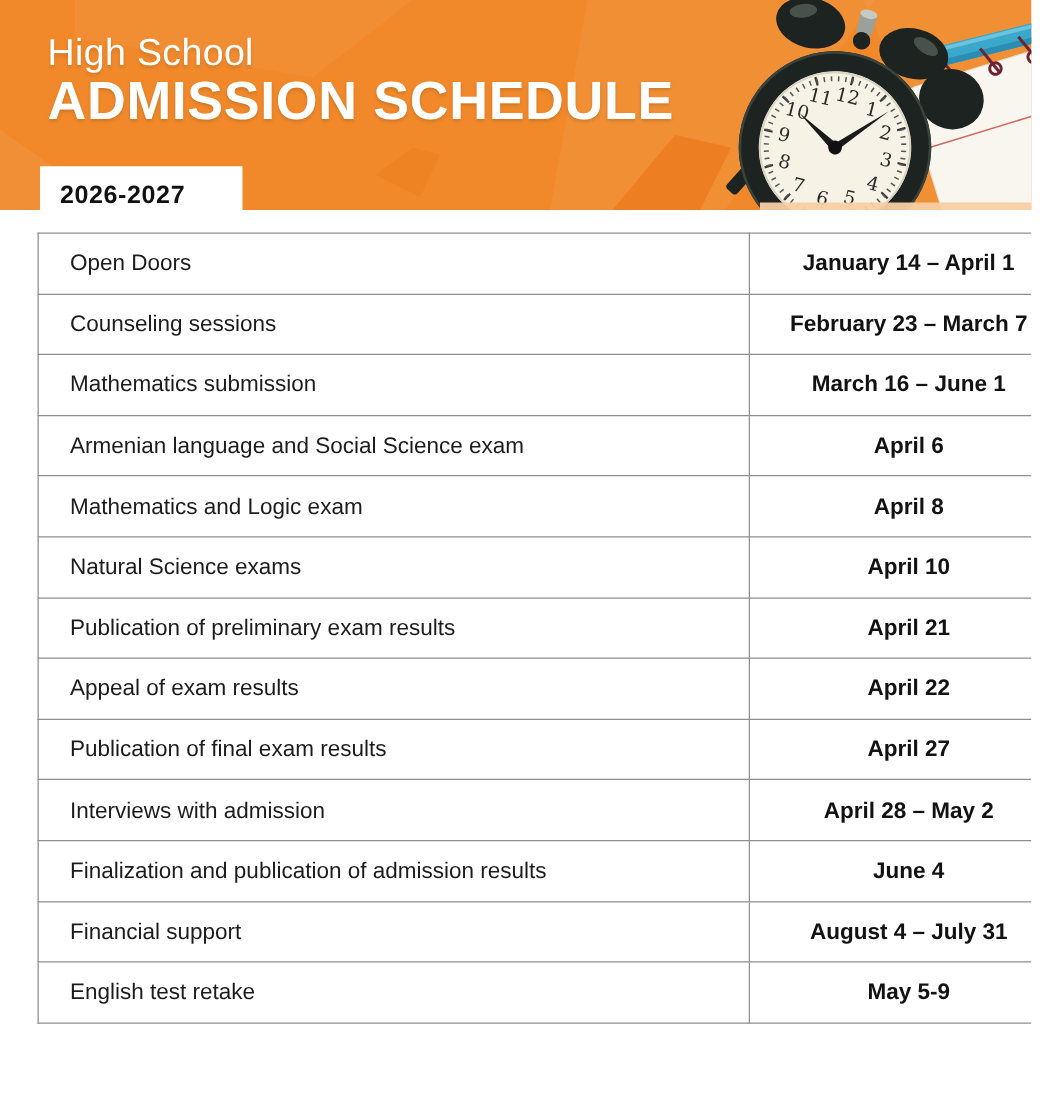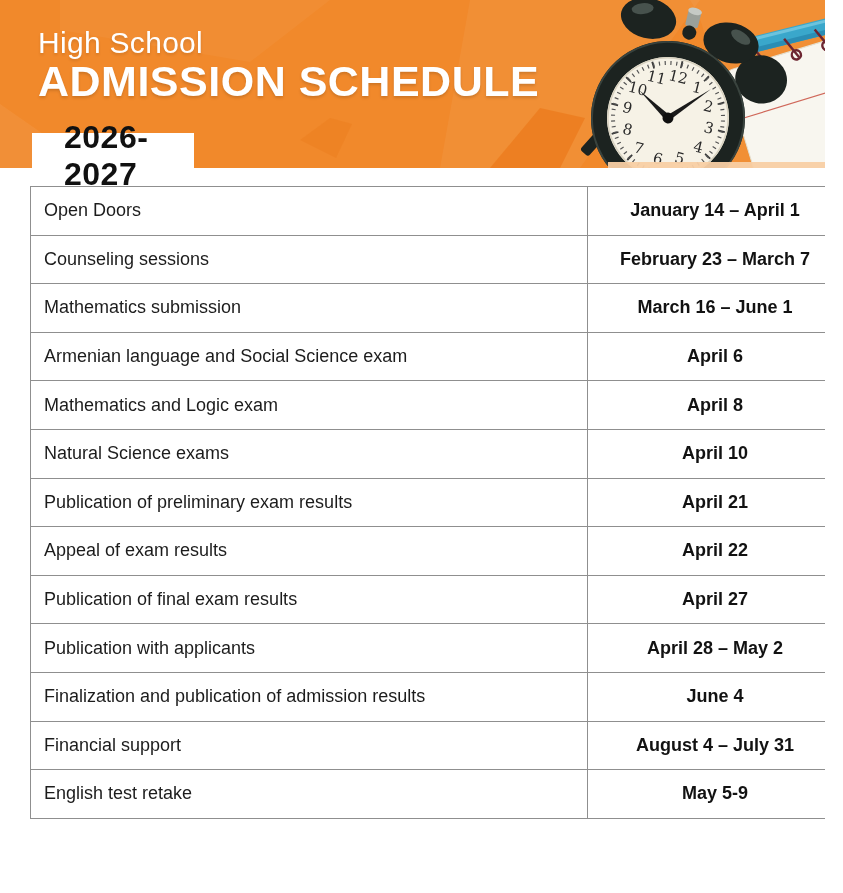--- a/index.html
+++ b/index.html
@@ -63,22 +63,22 @@
     left: 32px;
     top: 133px;
     width: 162px;
     height: 46px;
     background: #ffffff;
     z-index: 5;
     display: flex;
     align-items: center;
   }
   .year-badge span {
-    padding-left: 32px;
-    font-size: 32px;
+    padding-left: 16px;
+    font-size: 20px;
     font-weight: 600;
     color: #111111;
     letter-spacing: 0.5px;
   }
 
   
   .schedule-table {
     position: absolute;
     left: 30px;
     top: 186px;
@@ -89,21 +89,21 @@
   .schedule-table td {
     border: 1.5px solid #8f8f8f;
     height: 47.6px;
     font-size: 18px;
     color: #1c1c1c;
     overflow: hidden;
     white-space: nowrap;
   }
   .schedule-table td.event {
     width: 537px;
-    padding: 0 6px 0 13px;
+    padding: 0 6px 0 25px;
     font-weight: 400;
   }
   .schedule-table td.date {
     width: 246px;
     text-align: center;
     font-weight: 700;
     color: #121212;
     padding: 0 4px;
   }
 </style>
@@ -254,21 +254,21 @@
       </tr>
       <tr>
         <td class="event">Appeal of exam results</td>
         <td class="date">April 22</td>
       </tr>
       <tr>
         <td class="event">Publication of final exam results</td>
         <td class="date">April 27</td>
       </tr>
       <tr>
-        <td class="event">Publication with applicants</td>
+        <td class="event">Interviews with admission</td>
         <td class="date">April 28 – May 2</td>
       </tr>
       <tr>
         <td class="event">Finalization and publication of admission results</td>
         <td class="date">June 4</td>
       </tr>
       <tr>
         <td class="event">Financial support</td>
         <td class="date">August 4 – July 31</td>
       </tr>

